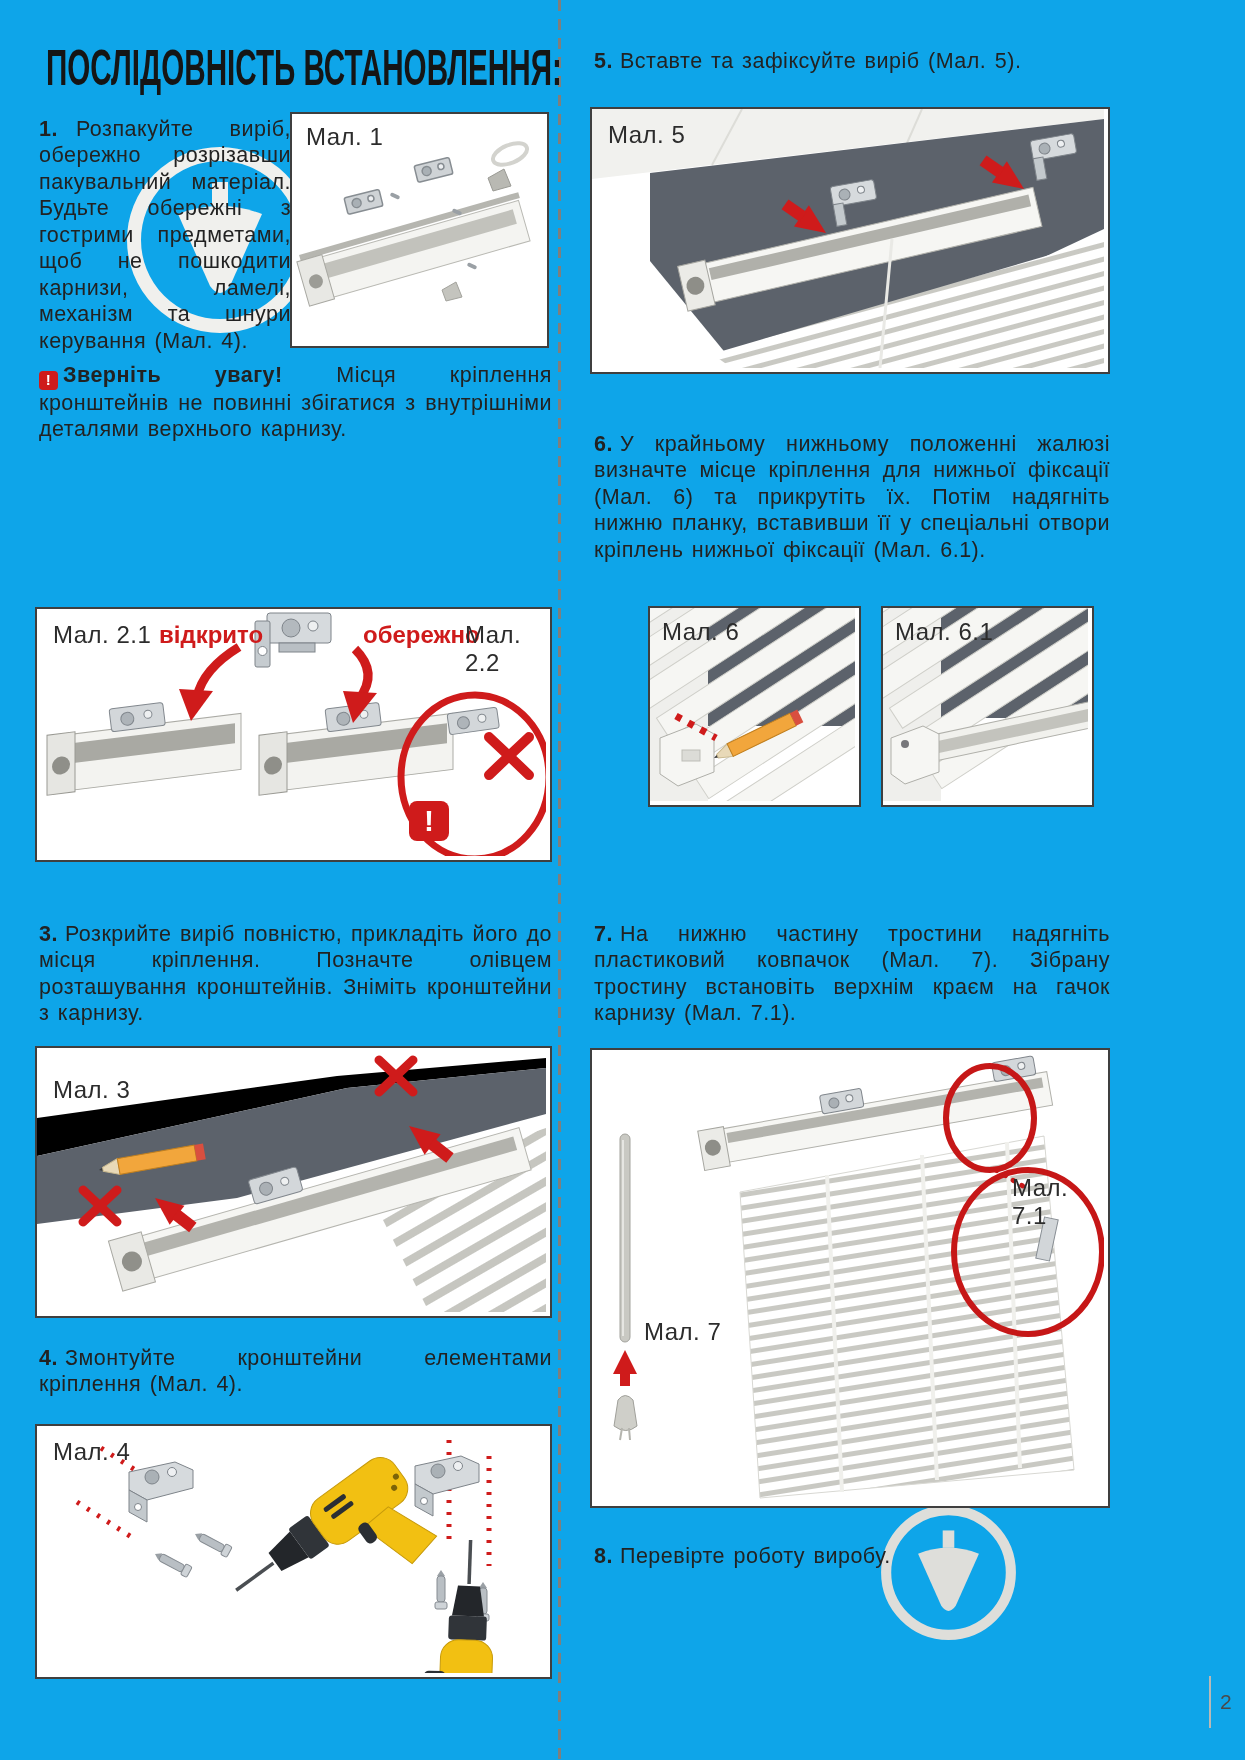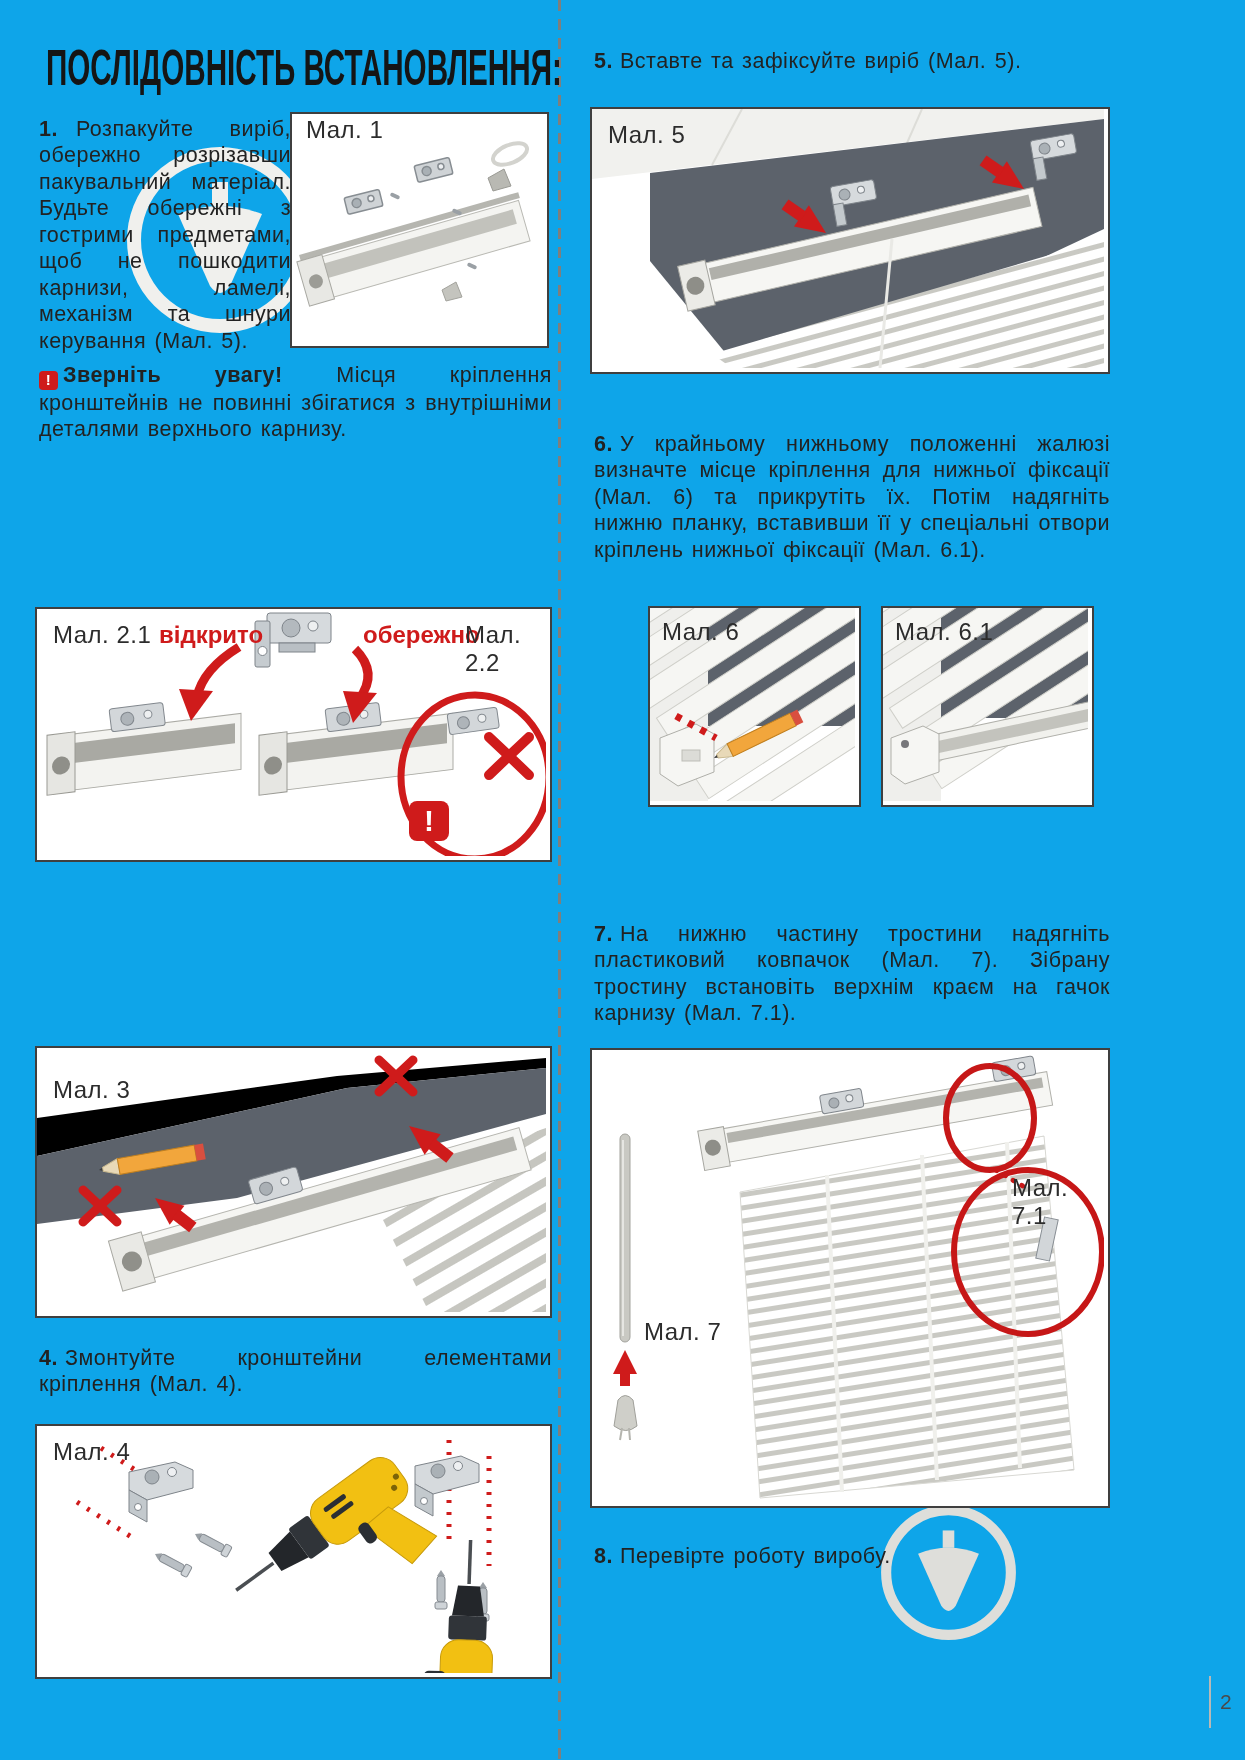--- a/index.html
+++ b/index.html
@@ -45,21 +45,21 @@
   <div class="watermark" style="left:876px;top:1500px">
     <svg width="145" height="145" viewBox="0 0 100 100">
       <circle cx="50" cy="50" r="43" fill="none" stroke="#dededa" stroke-width="7"></circle>
       <rect x="46" y="21" width="8" height="12" fill="#dededa"></rect>
       <path d="M29 37 Q50 29 71 37 L55 73 Q50 80 45 73 Z" fill="#dededa"></path>
     </svg>
   </div>
 
   <h1 class="title">ПОСЛІДОВНІСТЬ ВСТАНОВЛЕННЯ:</h1>
 
-  <p class="step" style="left:35px;top:112px;width:252px"><b class="stepnum wide">1.</b><span>Розпакуйте виріб, обережно розрізавши пакувальний матеріал. Будьте обережні з гострими предметами, щоб не пошкодити карнизи, ламелі, механізм та шнури керування (Мал. 5).</span></p>
+  <p class="step" style="left:35px;top:112px;width:252px"><b class="stepnum wide">1.</b><span>Розпакуйте виріб, обережно розрізавши пакувальний матеріал. Будьте обережні з гострими предметами, щоб не пошкодити карнизи, ламелі, механізм та шнури керування (Мал. 4).</span></p>
 
   <div class="figbox" style="left:290px;top:112px;width:255px;height:232px">
     <svg width="251" height="228" viewBox="0 0 251 228">
       <g transform="rotate(-16 126 135)">
         <rect x="10" y="108" width="228" height="6" fill="#b6b6b0"></rect>
         <rect x="18" y="116" width="218" height="42" fill="#f4f4f1" stroke="#b9b9b3"></rect>
         <rect x="28" y="123" width="200" height="15" fill="#c2c2bc"></rect>
         <rect x="6" y="114" width="26" height="46" fill="#e8e8e4" stroke="#a8a8a2"></rect>
         <circle cx="19" cy="138" r="7" fill="#9c9c96"></circle>
       </g>
@@ -77,21 +77,21 @@
       </g>
       <g fill="#9aa0a5">
         <rect x="98" y="80" width="10" height="4" rx="2" transform="rotate(25 103 82)"></rect>
         <rect x="160" y="96" width="10" height="4" rx="2" transform="rotate(25 165 98)"></rect>
         <rect x="175" y="150" width="10" height="4" rx="2" transform="rotate(25 180 152)"></rect>
       </g>
       <path d="M196 64 l16 -9 7 17 -18 5 z" fill="#b9b9b3" stroke="#9a9a94"></path>
       <path d="M150 176 l14 -8 6 15 -16 4 z" fill="#c4c4be" stroke="#a3a39d"></path>
       <ellipse cx="218" cy="40" rx="18" ry="9" fill="none" stroke="#d3d3ce" stroke-width="4" transform="rotate(-22 218 40)"></ellipse>
     </svg>
-    <span class="figlabel" style="left:14px;top:2px">Мал. 1</span>
+    <span class="figlabel" style="left:14px;top:9px">Мал. 1</span>
   </div>
 
   <div class="step" style="left:35px;top:358px;width:513px">
     <p><span class="warnbadge">!</span><b>Зверніть увагу!</b> <span>Місця кріплення кронштейнів не повинні збігатися з внутрішніми деталями верхнього карнизу.</span></p>
   </div>
 
   <div class="figbox" style="left:35px;top:607px;width:513px;height:251px">
     <svg width="509" height="247" viewBox="0 0 509 247">
 
       <g transform="translate(12,128) skewY(-7)">
@@ -145,20 +145,21 @@
           <line x1="492" y1="128" x2="452" y2="166"></line>
       </g>
     </svg>
     <span class="figlabel" style="left:16px;top:12px">Мал. 2.1</span>
     <span class="redlabel" style="left:122px;top:12px">відкрито</span>
     <span class="redlabel" style="left:326px;top:12px">обережно</span>
     <span class="figlabel" style="left:428px;top:12px">Мал. 2.2</span>
     <span class="bigwarn" style="left:372px;top:192px">!</span>
   </div>
 
+  <p class="step" style="left:35px;top:917px;width:513px"><b class="stepnum">3.</b><span>Розкрийте виріб повністю, прикладіть його до місця кріплення. Позначте олівцем розташування кронштейнів. Зніміть кронштейни з карнизу.</span></p>
 
   <div class="figbox" style="left:35px;top:1046px;width:513px;height:268px">
     <svg width="509" height="264" viewBox="0 0 509 264">
       <defs>
         <pattern id="slat3" width="22" height="22" patternUnits="userSpaceOnUse" patternTransform="rotate(-30)">
           <rect width="22" height="22" fill="#ffffff"></rect>
             <rect y="14" width="22" height="8" fill="#c6c6c0"></rect>
         </pattern>
       </defs>
       <polygon points="0,70 300,28 509,10 509,20 310,40 0,108" fill="#ececе9"></polygon>

